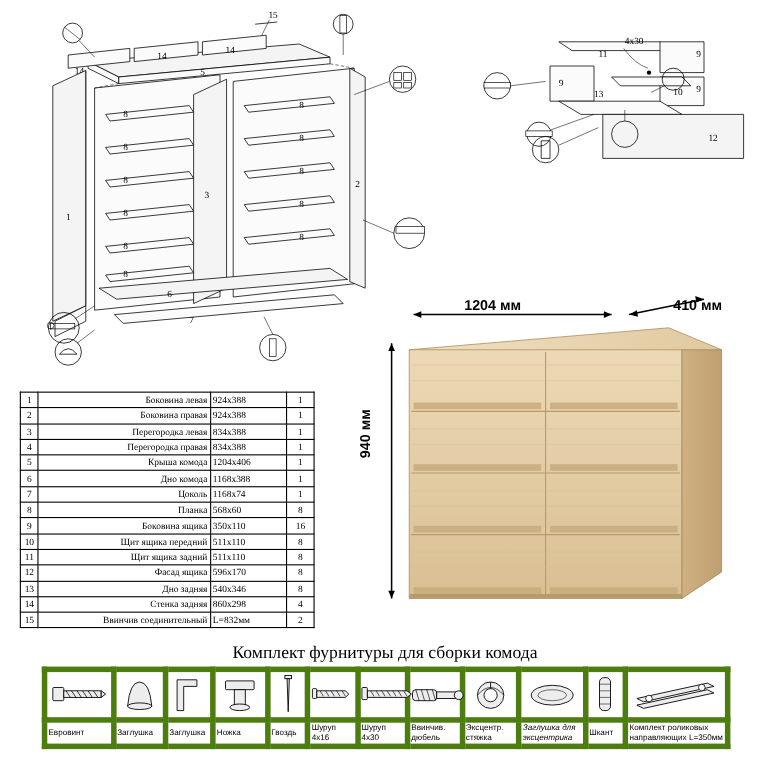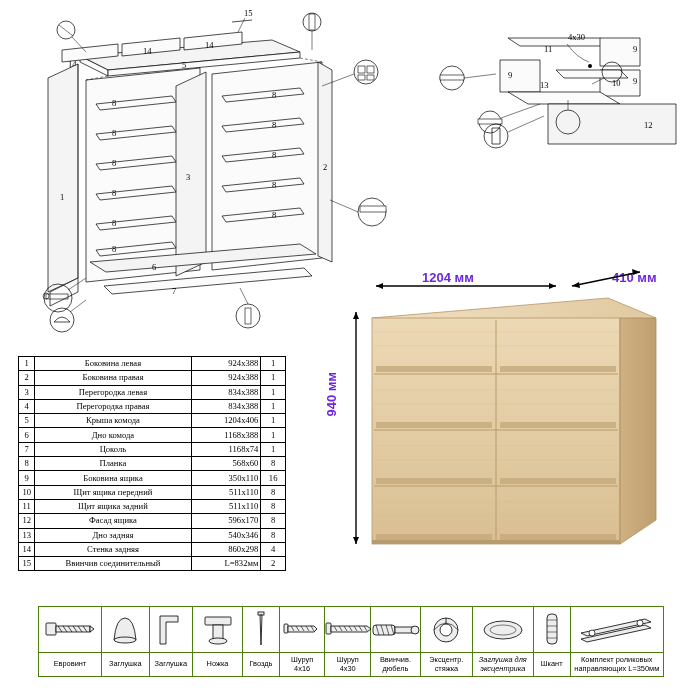--- a/index.html
+++ b/index.html
@@ -29,32 +29,32 @@
     font-size: 8.6px;
     font-family: "Liberation Serif", serif;
   }
   #parts-table td {
     border: 1px solid #000;
     padding: 0 2px;
     height: 14.3px;
     line-height: 13px;
   }
   #parts-table td.num { width: 16px; text-align: center; }
-  #parts-table td.name { width: 152px; text-align: center; }
-  #parts-table td.dim { width: 68px; text-align: right; }
+  #parts-table td.name { width: 152px; text-align: right; }
+  #parts-table td.dim { width: 68px; text-align: left; }
   #parts-table td.qty { width: 24px; text-align: center; }
 
   
   #product-block { left: 320px; top: 262px; width: 372px; height: 310px; }
 
   .dim-label {
     font-family: "Liberation Sans", sans-serif;
     font-weight: bold;
     font-size: 13px;
-    color: #6d28d9;
+    color: #000000;
   }
   .dim-label.vertical {
     writing-mode: vertical-rl;
     transform: rotate(180deg);
   }
 
   
   #hardware-title {
     left: 0; top: 585px; width: 700px;
     text-align: center;
@@ -63,22 +63,22 @@
   }
   #hardware-table {
     left: 38px; top: 606px;
     border-collapse: collapse;
     font-size: 7.4px;
     font-family: "Liberation Sans", sans-serif;
     table-layout: fixed;
     width: 626px;
   }
   #hardware-table td {
-    border: 1px solid #4d7c0f;
-    text-align: center;
+    border: 5px solid #4d7c0f;
+    text-align: left;
     vertical-align: middle;
     padding: 0;
   }
   #hardware-table tr.icons td { height: 46px; }
   #hardware-table tr.labels td { height: 24px; line-height: 8.6px; padding: 1px; }
   #hardware-table tr.counts td {
     height: 22px;
     font-size: 13px;
     font-weight: bold;
     font-family: "Liberation Serif", serif;
@@ -419,20 +419,21 @@
         <line x1="54" y1="184" x2="298" y2="184"></line>
         <line x1="54" y1="198" x2="298" y2="198"></line>
         <line x1="54" y1="240" x2="298" y2="240"></line>
         <line x1="54" y1="254" x2="298" y2="254"></line>
       </g>
 
       <rect x="52" y="278" width="248" height="4" fill="#b89b6d"></rect>
     </svg>
   </div>
 
+  <div class="abs" id="hardware-title">Комплект фурнитуры для сборки комода</div>
 
   <table class="abs" id="hardware-table">
     <tbody>
       <tr class="icons" id="hw-icons">
           <td style="width: 58px;">
             <svg class="hw-icon" width="52" height="38" viewBox="0 0 52 38" xmlns="http://www.w3.org/2000/svg">
               <rect x="2" y="12" width="10" height="12" rx="1" stroke="#000" stroke-width="0.8" fill="#ededed"></rect>
               <rect x="12" y="15" width="34" height="6" stroke="#000" stroke-width="0.8" fill="#ededed"></rect>
               <g stroke="#000" stroke-width="0.7">
                 <path d="M14 15 l4 6 M19 15 l4 6 M24 15 l4 6 M29 15 l4 6 M34 15 l4 6 M39 15 l4 6"></path>

